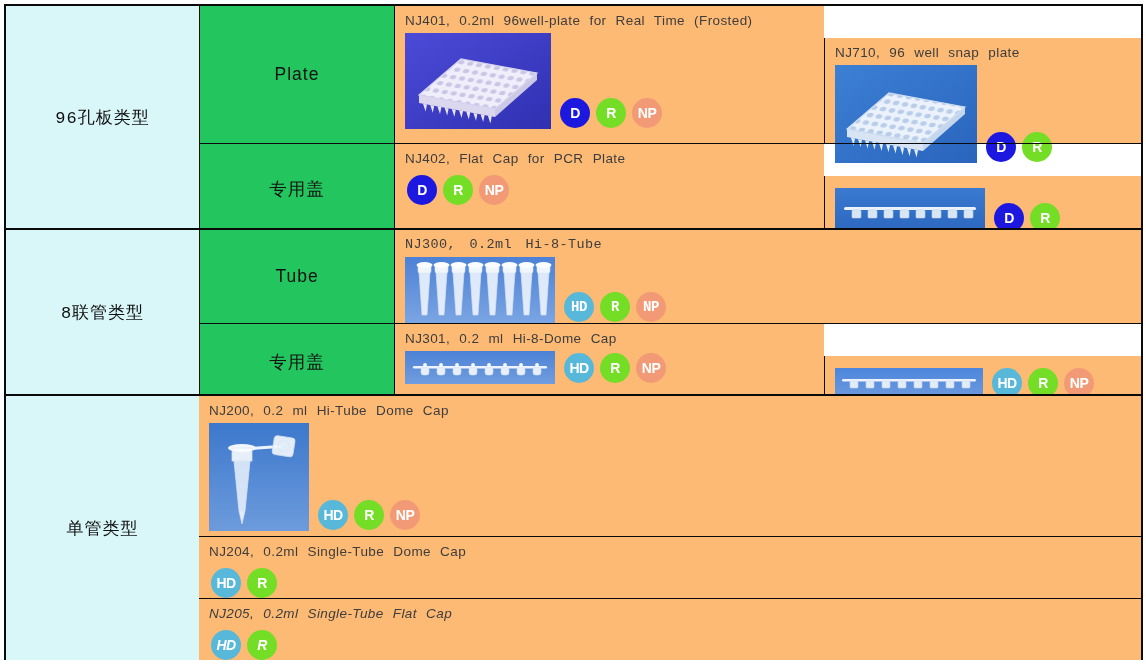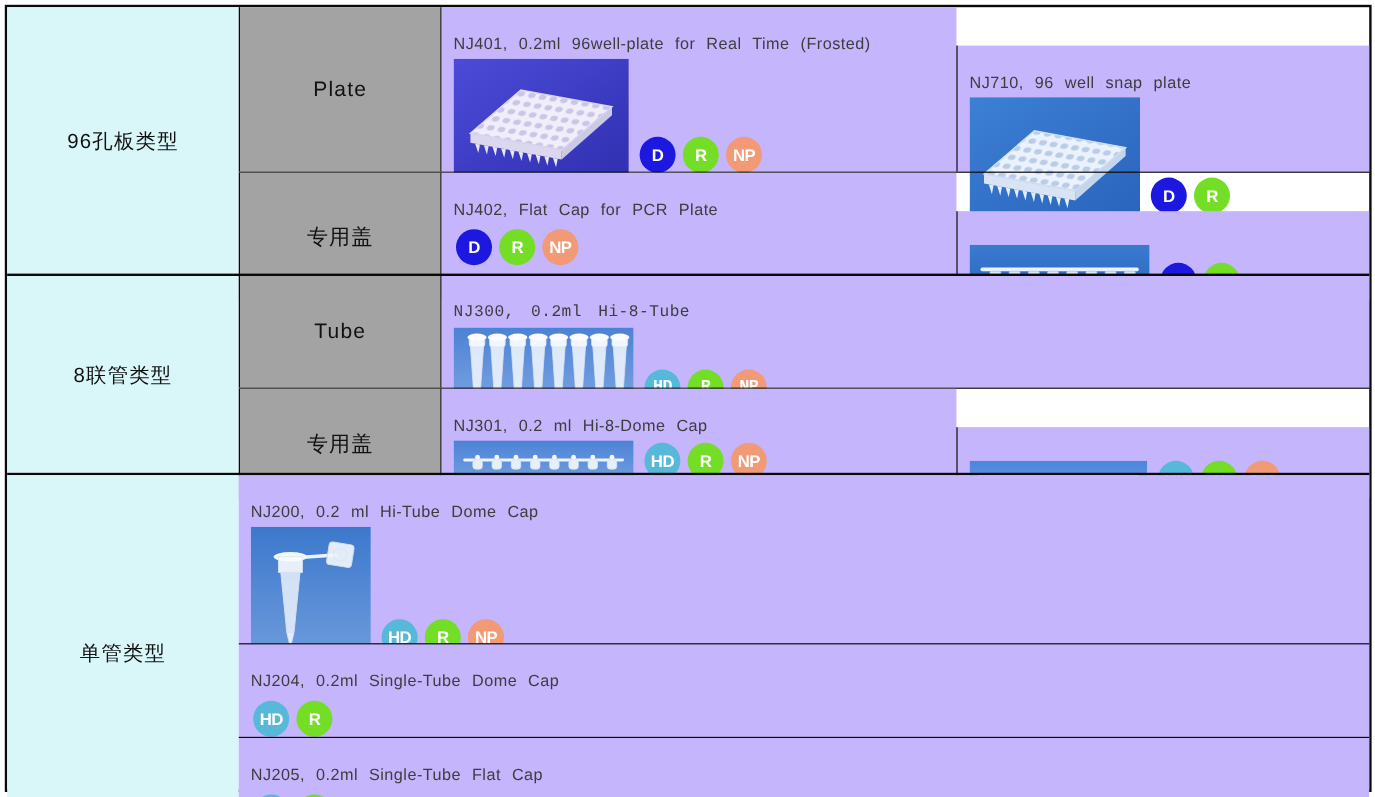--- a/index.html
+++ b/index.html
@@ -4,36 +4,36 @@
 <style>
   * { margin:0; padding:0; box-sizing:border-box; }
   html,body { background:#fff; width:1146px; height:664px; overflow:hidden;
               font-family:"Liberation Sans","DejaVu Sans",sans-serif; }
   .tbl { position:absolute; left:4px; top:4px; width:1139px; height:656px;
          border:2px solid #0a0a0a; background:#fff; display:flex; flex-direction:column; }
   .section { display:flex; }
   .section + .section { border-top:2px solid #0a0a0a; }
   .sec-1 { height:222px; } .sec-2 { height:166px; } .sec-3 { flex:1; }
   .cat-cell { width:193px; background:#d9f6f9; display:flex; align-items:center; justify-content:center;
-              font-size:17px; color:#111; letter-spacing:1px; }
+              font-size:17px; color:#111; letter-spacing:1px;font-family:Liberation Mono, monospace; }
   .rows { flex:1; display:flex; flex-direction:column; }
   .row { display:flex; flex:1; }
   .row + .row { border-top:1.5px solid #0a0a0a; }
   .row-plate { height:137px; flex:none; }
   .row-tube  { height:93px;  flex:none; }
-  .sub-cell { width:169px; background:#a3a3a3; border-left:1.5px solid #0a0a0a; border-right:1.5px solid #0a0a0a;
+  .sub-cell { width:196px; background:#22c55e; border-left:1.5px solid #0a0a0a; border-right:1.5px solid #0a0a0a;
               display:flex; align-items:center; justify-content:center; font-size:17.5px; color:#111; letter-spacing:1px; }
   .prods { flex:1; display:flex; }
-  .prod { padding:23px 0 0 10px; background:#c4b5fd; }
+  .prod { padding:7px 0 0 10px; background:#fdba74; }
   .prod.w1 { width:429px; flex:none; }
   .prod.w2 { flex:1; border-left:1.5px solid #0a0a0a;margin-top:32px; }
   .prod.full { flex:1;font-family:Liberation Mono, monospace; }
   .stack { flex:1; display:flex; flex-direction:column; }
   .stack .prod + .prod { border-top:1.5px solid #0a0a0a; }
-  .stack .p1 { height:140px; flex:none; } .stack .p2 { flex:1; } .stack .p3 { flex:1; }
+  .stack .p1 { height:140px; flex:none; } .stack .p2 { flex:1; } .stack .p3 { flex:1;font-style:italic; }
   .ptitle { font-size:13.5px; color:#3d3d3d; letter-spacing:.4px; word-spacing:5px; white-space:nowrap; }
   .media { display:flex; align-items:flex-end; gap:9px; margin-top:5px; }
   .badges { display:flex; gap:6px; align-items:center; margin-bottom:1px; }
   .badges.solo { margin:9px 0 0 2px; }
   .badge { width:30px; height:30px; border-radius:50%; display:inline-flex; align-items:center; justify-content:center;
            color:#fff; font-weight:bold; font-size:14px; letter-spacing:-0.5px; }
   .photo { display:block; flex:none; }
   svg { display:block; }
 </style>
 </head>

